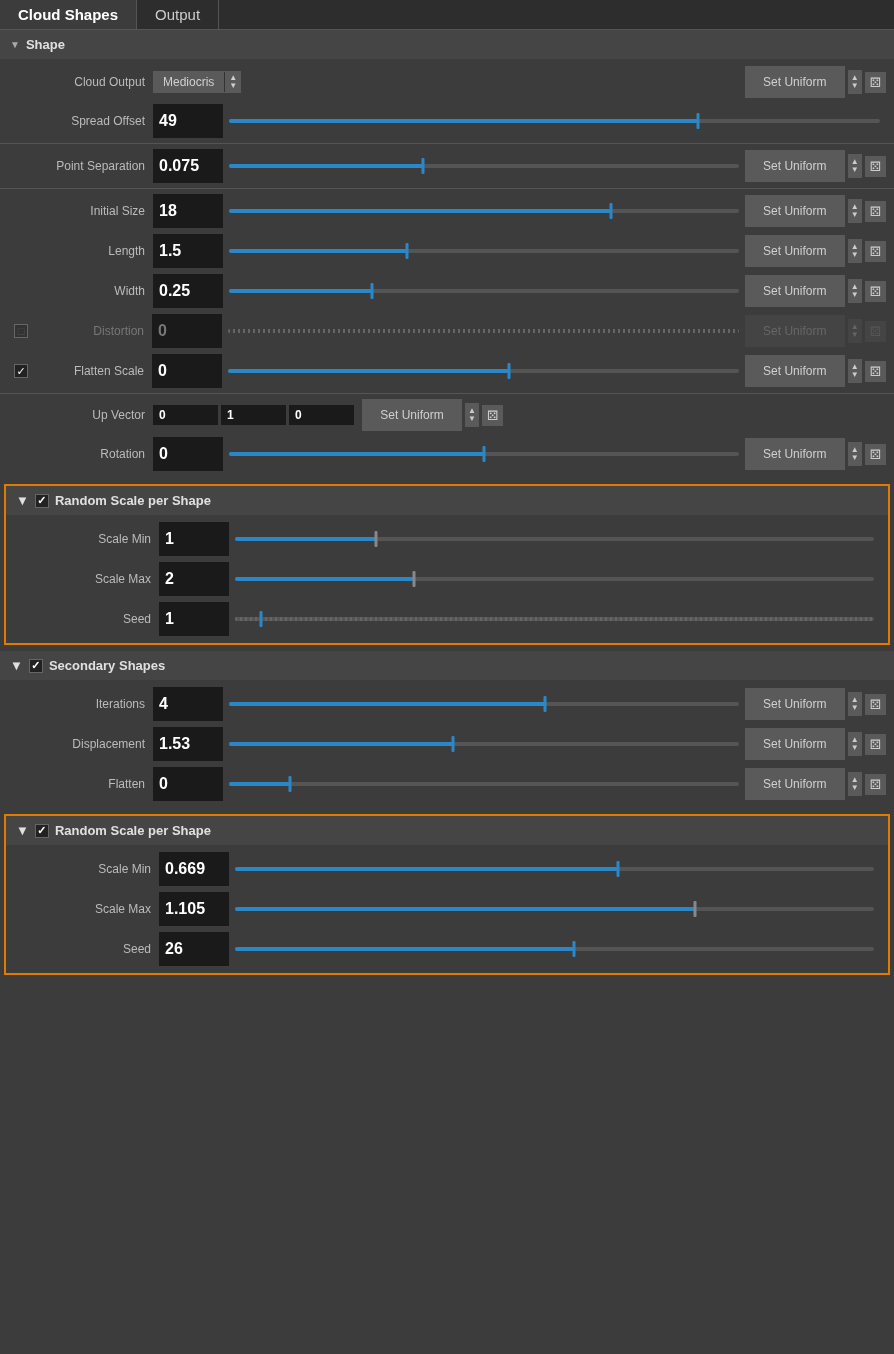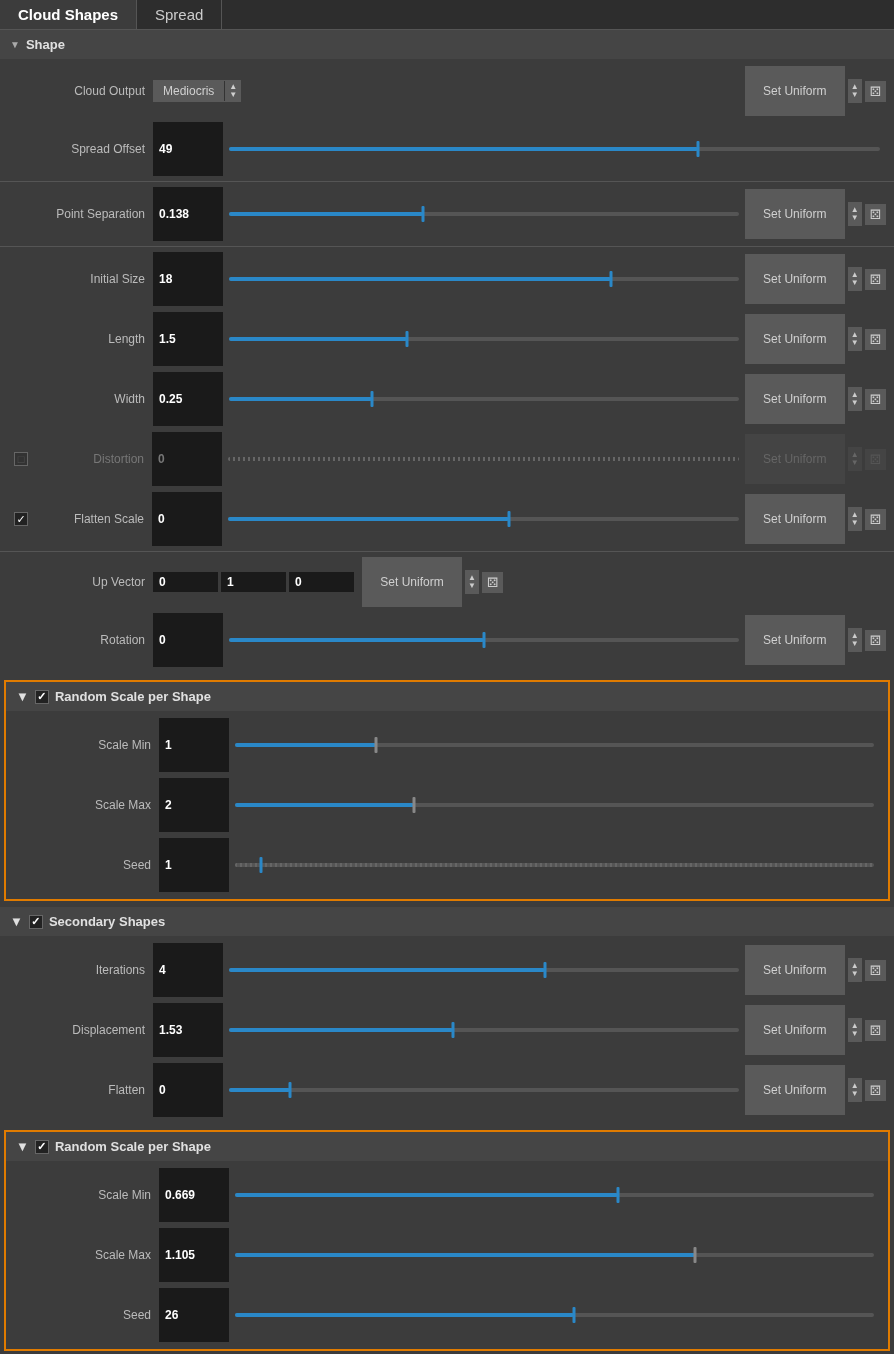--- a/index.html
+++ b/index.html
@@ -68,23 +68,23 @@
       font-size: 12px;
       flex-shrink: 0;
     }
     .prop-label.disabled {
       color: #777;
     }
     .prop-value {
       background: #1a1a1a;
       color: #fff;
       font-weight: bold;
-      padding: 20px 6px;
+      padding: 8px 6px;
       min-width: 70px;
-      font-size: 12px;
+      font-size: 16px;
       border: none;
       flex-shrink: 0;
     }
 
     
     .slider-area {
       flex: 1;
       margin: 0 6px;
       position: relative;
       height: 20px;
@@ -124,21 +124,21 @@
     .set-uniform-wrap {
       display: flex;
       align-items: center;
       gap: 3px;
       flex-shrink: 0;
     }
     .set-uniform-btn {
       background: #5a5a5a;
       color: #d0d0d0;
       border: none;
-      padding: 18px 10px;
+      padding: 9px 10px;
       font-size: 12px;
       cursor: pointer;
       min-width: 100px;
       text-align: center;
     }
     .set-uniform-btn.disabled {
       background: #444;
       color: #666;
     }
     .arrow-select {
@@ -245,21 +245,21 @@
       padding: 2px 4px;
       border-left: 1px solid #333;
       cursor: pointer;
     }
   </style>
 </head>
 <body>
 
 <div class="tab-bar">
   <div class="tab active">Cloud Shapes</div>
-  <div class="tab">Spread</div>
+  <div class="tab">Output</div>
 </div>
 
 <div class="section">
   <div class="section-header">
     <span class="arrow">▼</span>
     <span>Shape</span>
   </div>
   <div class="section-body">
 
     <div class="prop-row">
@@ -290,21 +290,21 @@
           <div class="slider-fill" style="width:72%;"></div>
           <div class="slider-handle" style="left:72%;"></div>
         </div>
       </div>
     </div>
 
     <div class="divider"></div>
 
     <div class="prop-row">
       <div class="prop-label">Point Separation</div>
-      <div class="prop-value">0.138</div>
+      <div class="prop-value">0.075</div>
       <div class="slider-area">
         <div class="slider-track">
           <div class="slider-fill" style="width:38%;"></div>
           <div class="slider-handle" style="left:38%;"></div>
         </div>
       </div>
       <div class="set-uniform-wrap">
         <button class="set-uniform-btn">Set Uniform</button>
         <div class="arrow-select">
           <span style="font-size:8px;line-height:1;">▲</span>

